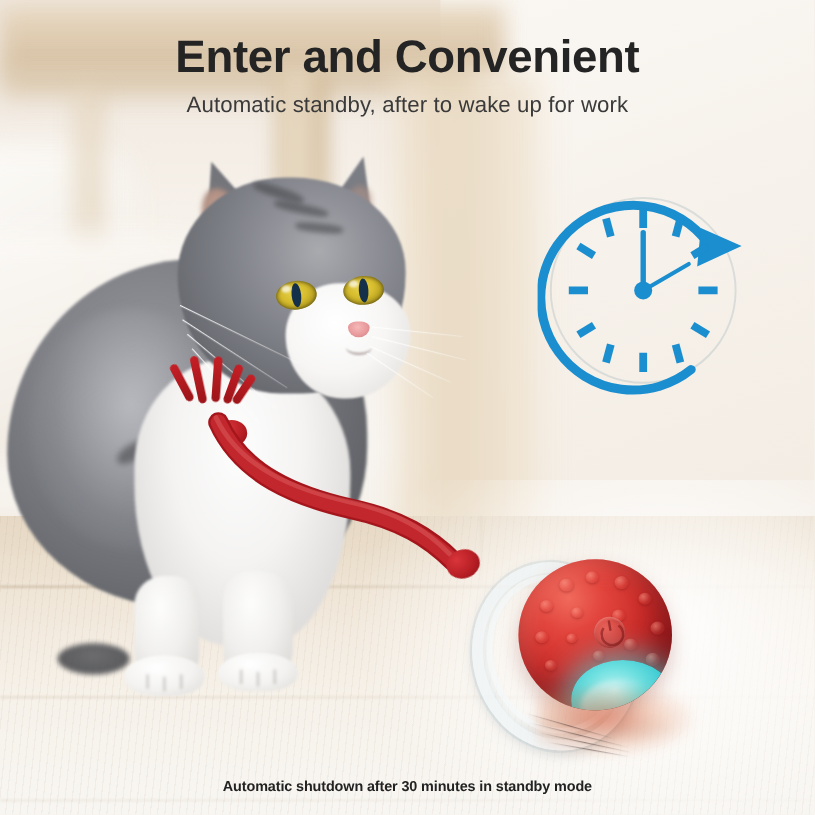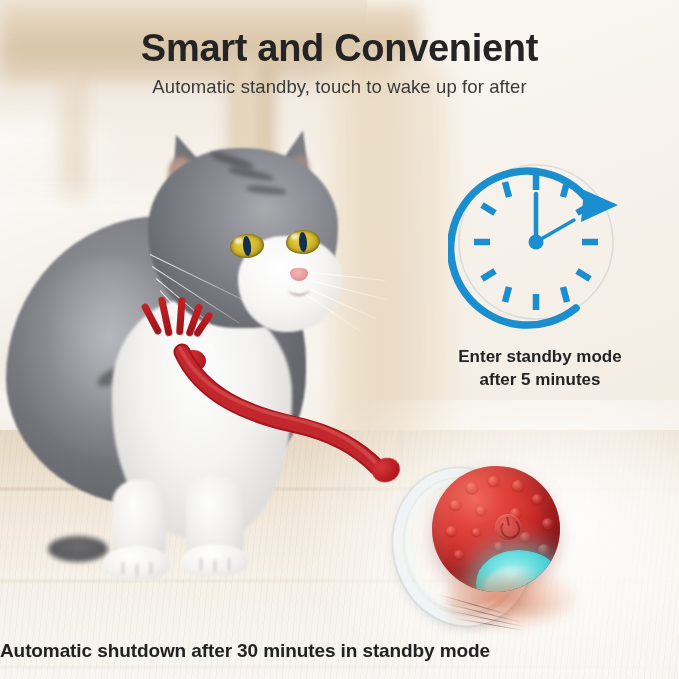--- a/index.html
+++ b/index.html
@@ -516,22 +516,22 @@
     left: 400px; width: 280px; top: 346px;
     text-align: center;
     font-size: 17px;
     font-weight: bold;
     color: #232323;
     line-height: 1.35;
   }
   .bottom-caption {
     position: absolute;
     left: 0; right: 0; bottom: 17px;
-    text-align: left;
-    font-size: 19px;
+    text-align: center;
+    font-size: 12px;
     font-weight: bold;
     color: #222222;
     letter-spacing: -0.1px;
   }
 
   
   .clock {
     position: absolute;
     left: 448px; top: 142px;
     width: 230px; height: 200px;
@@ -712,23 +712,19 @@
 
       <line x1="88" y1="100" x2="88" y2="52" stroke="#1a8ecf" stroke-width="4.5" stroke-linecap="round"></line>
 
       <line x1="88" y1="100" x2="126" y2="78" stroke="#1a8ecf" stroke-width="3.4" stroke-linecap="round"></line>
 
       <circle cx="88" cy="100" r="7.5" fill="#1a8ecf"></circle>
     </svg>
 
   </div>
 
-  <div class="title">Smart and Convenient</div>
-  <div class="subtitle">Automatic standby, touch to wake up for after</div>
-
-  <div class="clock-caption">
-    <div>Enter standby mode</div>
-    <div>after 5 minutes</div>
-  </div>
+  <div class="title">Enter and Convenient</div>
+  <div class="subtitle">Automatic standby, after to wake up for work</div>
+
 
   <div class="bottom-caption">Automatic shutdown after 30 minutes in standby mode</div>
 
 </div>
 
 </body></html>

